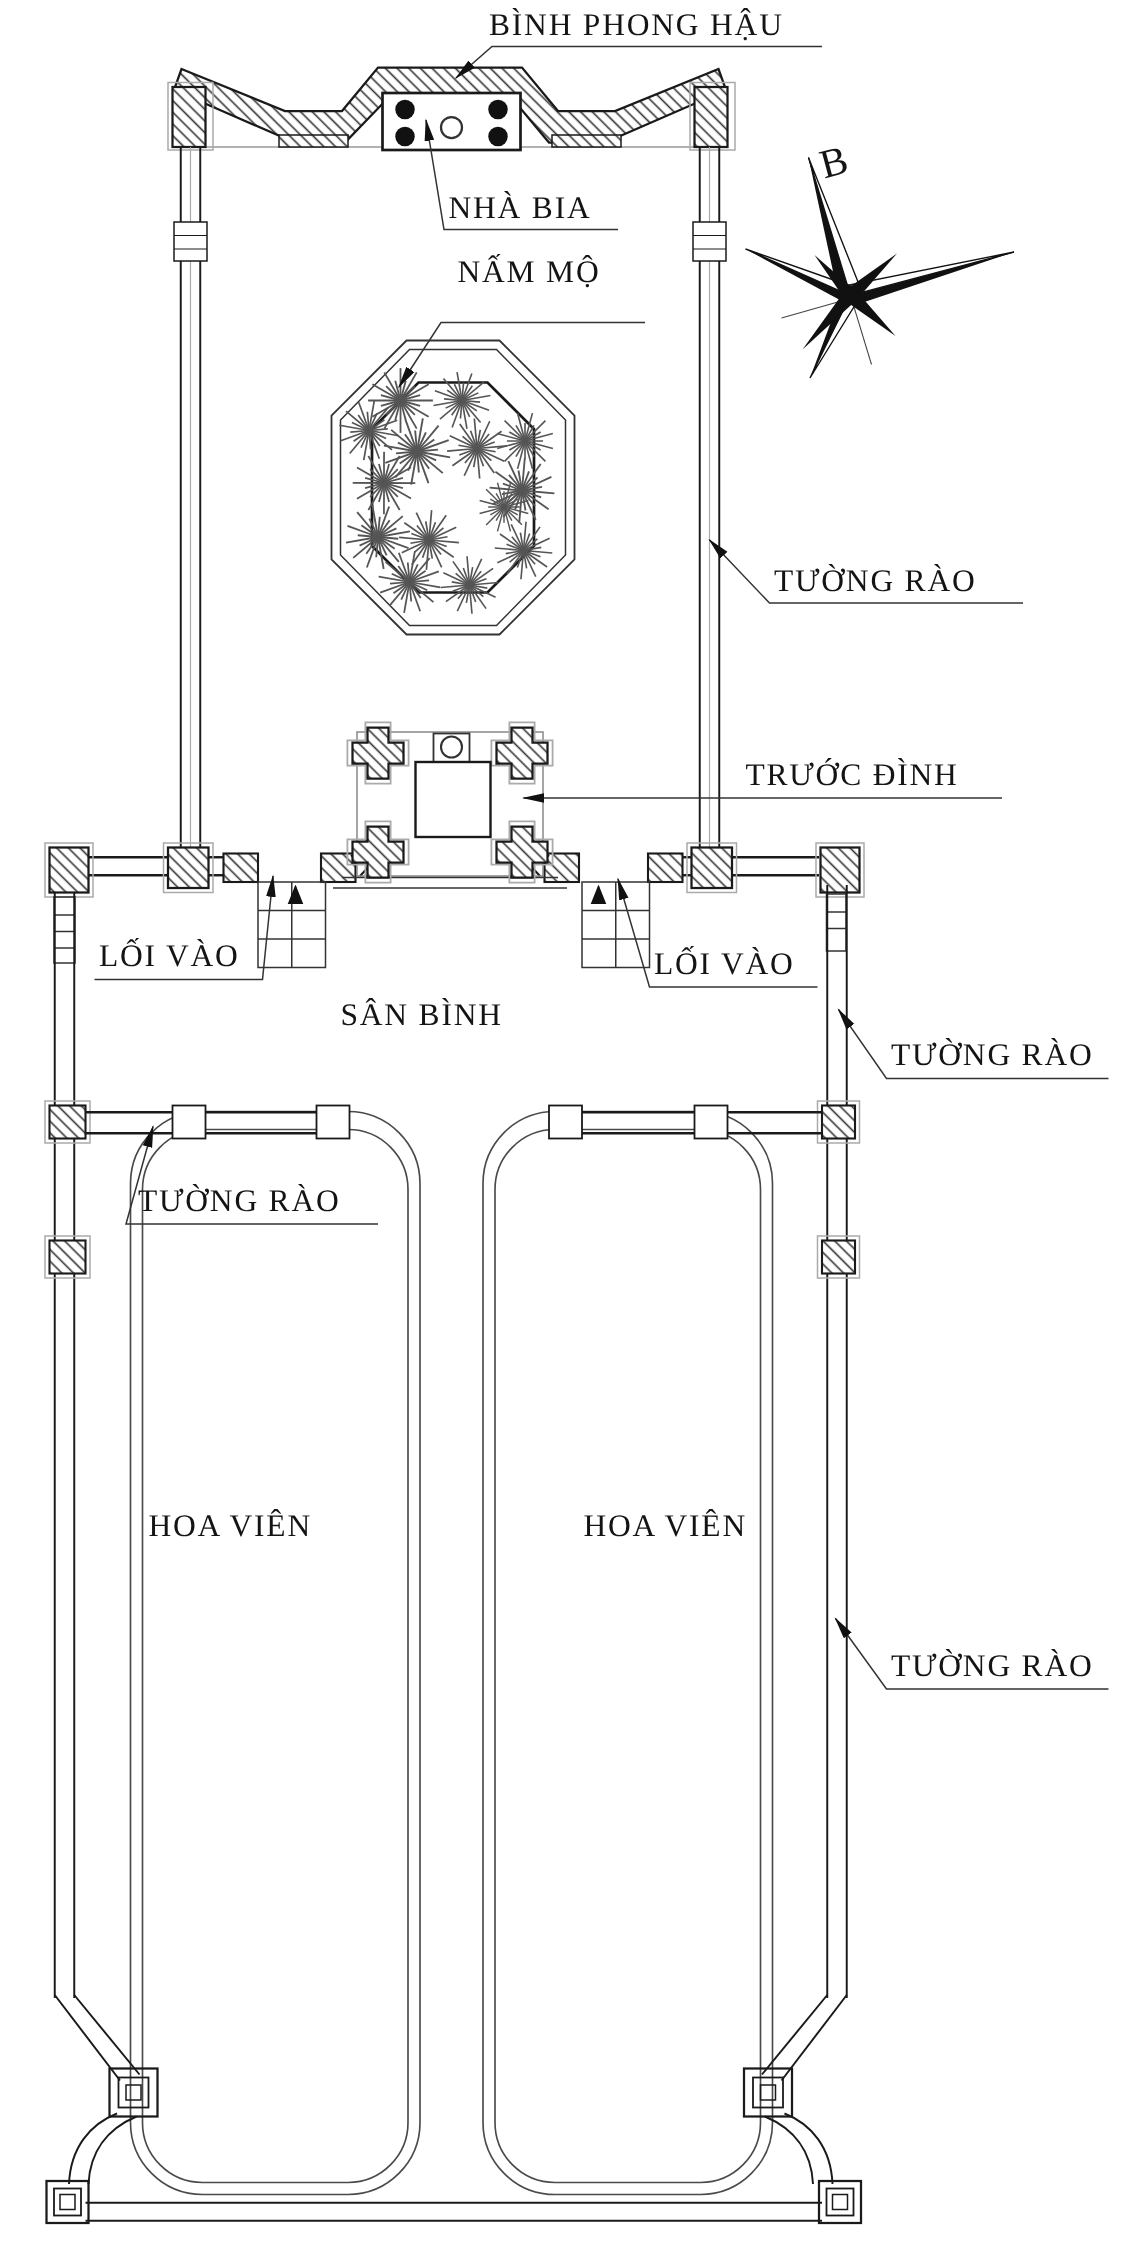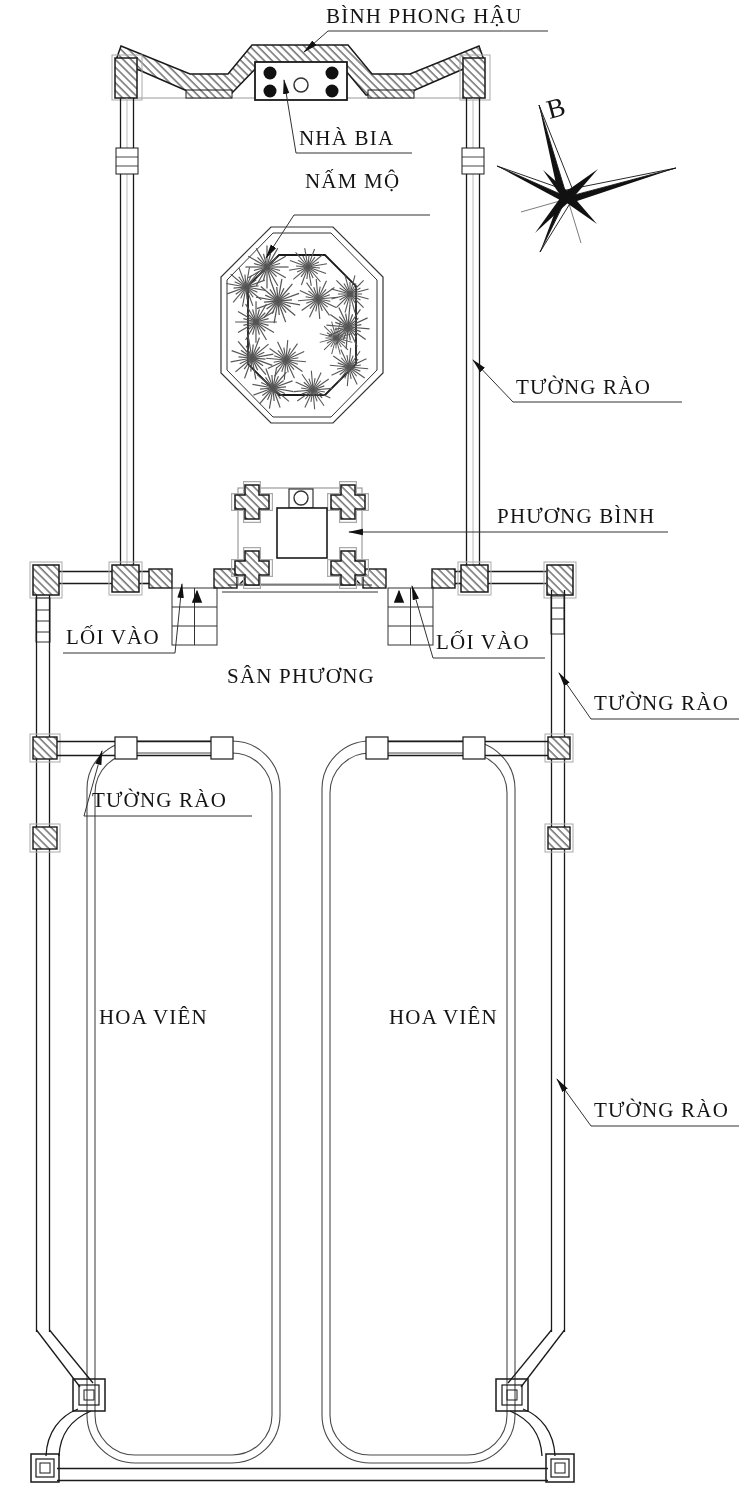--- a/index.html
+++ b/index.html
@@ -280,24 +280,24 @@
     <polyline points="748,1126 591,1126 557,1079" marker-end="url(#arr)"></polyline>
     <line x1="197" y1="602" x2="197" y2="591" marker-end="url(#arrsm)"></line>
     <line x1="399" y1="602" x2="399" y2="591" marker-end="url(#arrsm)"></line>
   </g>
 </svg>
 
 <div class="lbl" style="left:326px;top:4px">BÌNH PHONG HẬU</div>
 <div class="lbl" style="left:299px;top:126px">NHÀ BIA</div>
 <div class="lbl" style="left:305px;top:169px">NẤM MỘ</div>
 <div class="lbl" style="left:516px;top:375px">TƯỜNG RÀO</div>
-<div class="lbl" style="left:497px;top:504px">PHƯƠNG BÌNH</div>
+<div class="lbl" style="left:497px;top:504px">TRƯỚC ĐÌNH</div>
 <div class="lbl" style="left:66px;top:625px">LỐI VÀO</div>
 <div class="lbl" style="left:436px;top:630px">LỐI VÀO</div>
-<div class="lbl" style="left:227px;top:664px">SÂN PHƯƠNG</div>
+<div class="lbl" style="left:227px;top:664px">SÂN BÌNH</div>
 <div class="lbl" style="left:594px;top:691px">TƯỜNG RÀO</div>
 <div class="lbl" style="left:92px;top:788px">TƯỜNG RÀO</div>
 <div class="lbl" style="left:99px;top:1005px">HOA VIÊN</div>
 <div class="lbl" style="left:389px;top:1005px">HOA VIÊN</div>
 <div class="lbl" style="left:594px;top:1098px">TƯỜNG RÀO</div>
 <div class="lbl big" style="left:547px;top:93px;transform:rotate(-15deg)">B</div>
 
 </div>
 
 </body></html>

